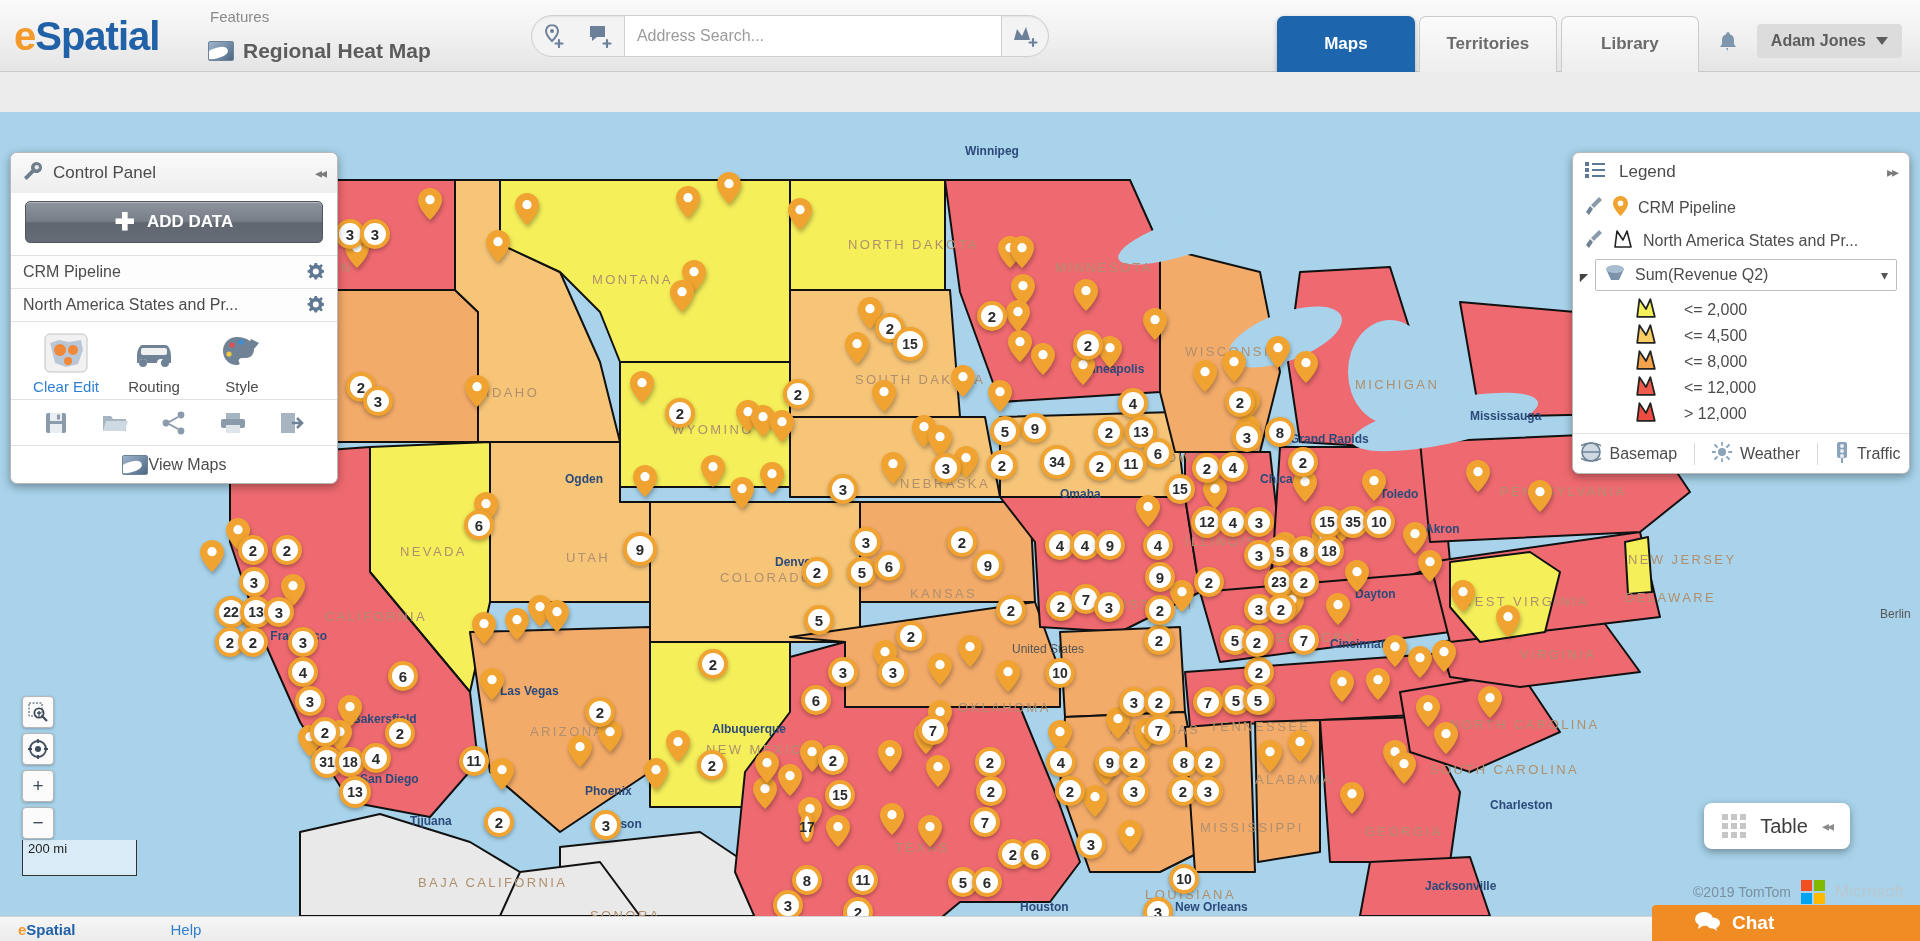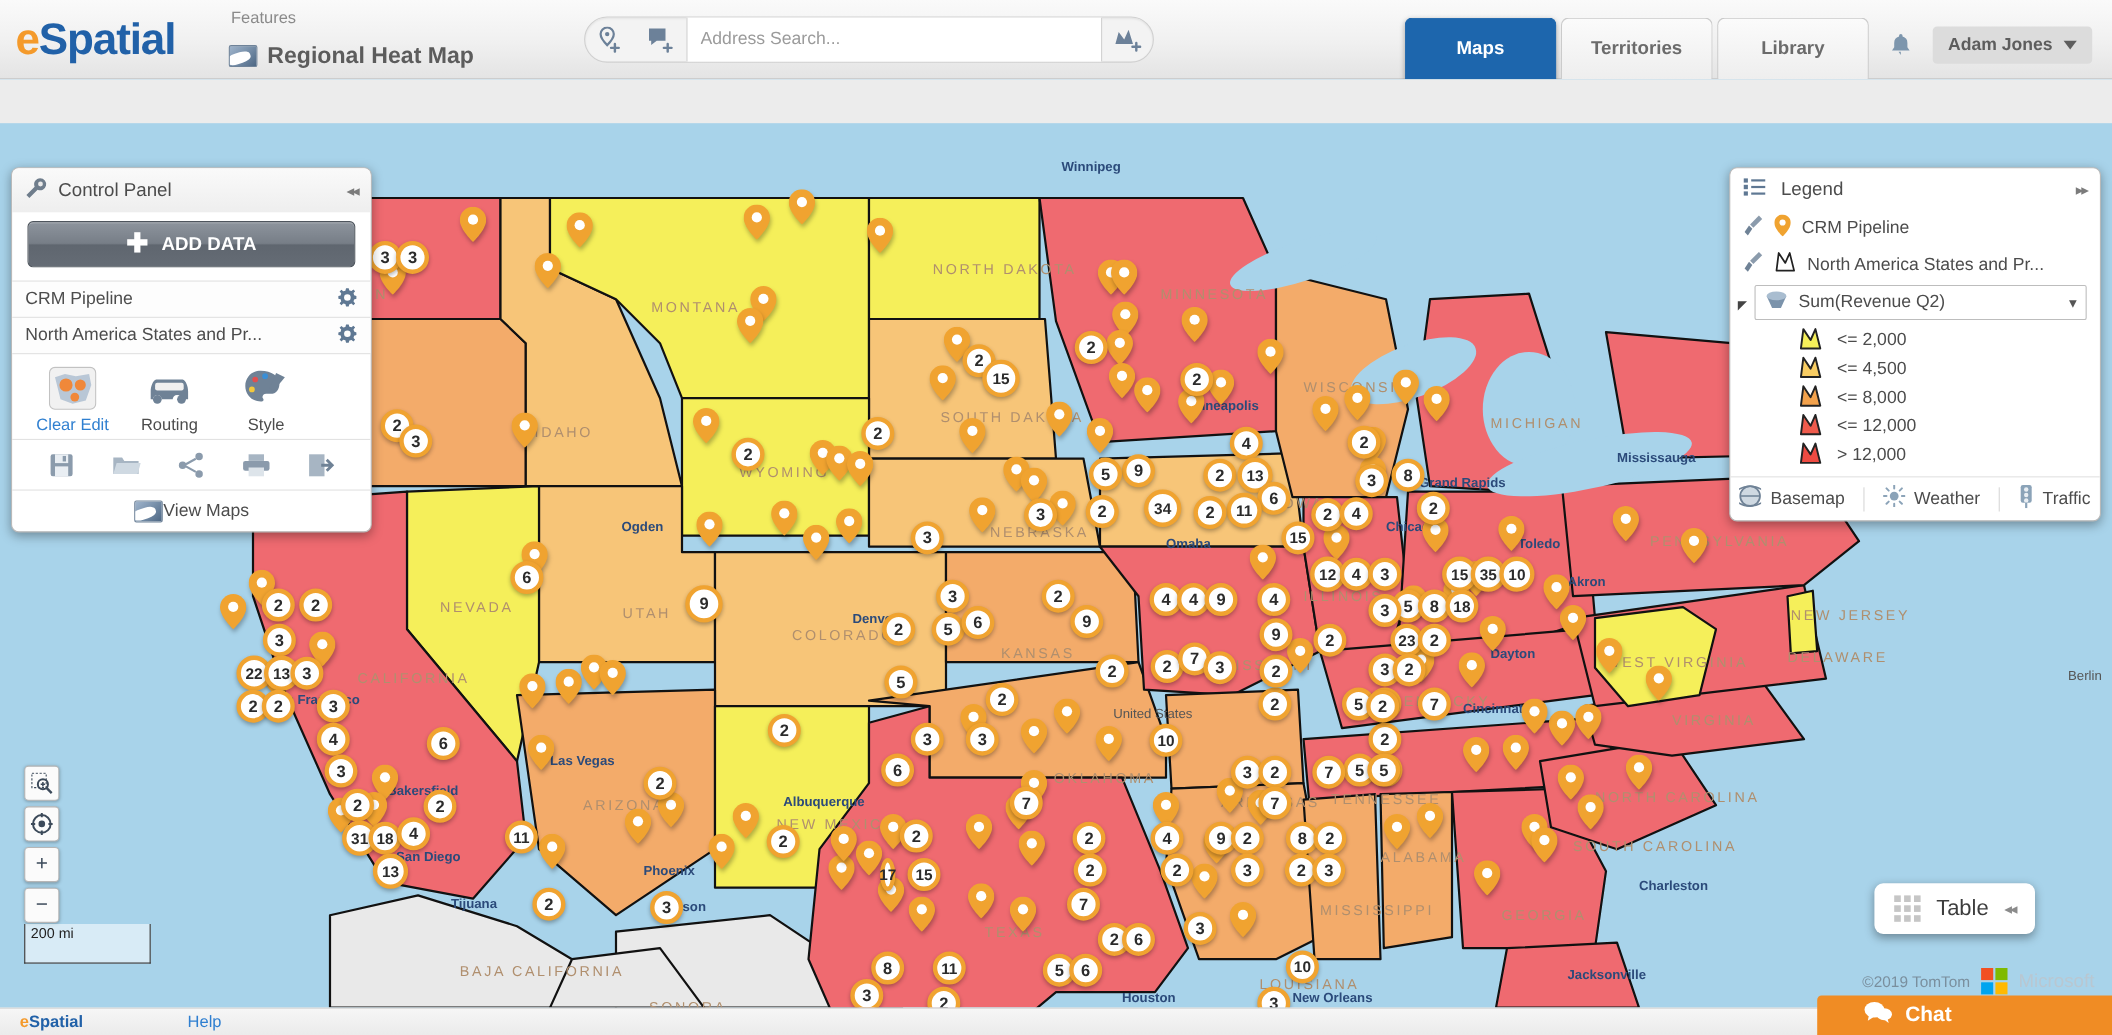--- a/index.html
+++ b/index.html
@@ -159,21 +159,21 @@
     font-size: 16px; color: #4c4c4c;
   }
   .lg-head { height: 38px; display: flex; align-items: center; gap: 14px; padding: 0 12px; }
   .lg-head .ttl { font-size: 17px; }
   .lg-row { height: 33px; display: flex; align-items: center; gap: 10px; padding: 0 12px; }
   .lg-select {
     margin: 2px 12px 6px 34px; height: 32px; border: 1px solid #bdbdbd; border-radius: 2px;
     display: flex; align-items: center; gap: 9px; padding: 0 8px; background: #fff; cursor: pointer;
   }
   .lg-select .sel-caret { margin-left: auto; color: #555; font-size: 14px; }
-  .lg-class { height: 26px; display: flex; align-items: center; gap: 13px; padding-left: 62px; }
+  .lg-class { height: 26px; display: flex; align-items: center; gap: 27px; padding-left: 62px; }
   .lg-class .txt { font-size: 16px; color: #4c4c4c; }
   .lg-foot {
     border-top: 1px solid #e2e2e2; height: 40px; display: flex; align-items: center;
     justify-content: space-around; margin-top: 6px;
   }
   .lg-foot .fitem { display: flex; align-items: center; gap: 8px; font-size: 16px; color: #4c4c4c; cursor: pointer; }
   .fsep { width: 1px; height: 22px; background: #d8d8d8; }
 
   
   #mapctl { position: absolute; left: 22px; bottom: 72px; width: 34px; }
@@ -1246,21 +1246,21 @@
       <div class="cl" style="width: 30px; height: 30px; left: 970px; top: 735px;">7</div>
       <div class="cl" style="width: 30px; height: 30px; left: 998px; top: 767px;">2</div>
       <div class="cl" style="width: 30px; height: 30px; left: 1020px; top: 767px;">6</div>
       <div class="cl" style="width: 30px; height: 30px; left: 1076px; top: 757px;">3</div>
       <div class="cl" style="width: 30px; height: 30px; left: 948px; top: 795px;">5</div>
       <div class="cl" style="width: 30px; height: 30px; left: 972px; top: 795px;">6</div>
       <div class="cl" style="width: 30px; height: 30px; left: 792px; top: 793px;">8</div>
       <div class="cl" style="width: 30px; height: 30px; left: 848px; top: 793px; font-size: 14px;">11</div>
       <div class="cl" style="width: 30px; height: 30px; left: 773px; top: 818px;">3</div>
       <div class="cl" style="width: 30px; height: 30px; left: 843px; top: 825px;">2</div>
-      <div class="cl" style="width: 14px; height: 30px; left: 800px; top: 708px; font-size: 14px;">17</div>
+      <div class="cl" style="width: 14px; height: 30px; left: 800px; top: 740px; font-size: 14px;">17</div>
       <div class="cl" style="width: 30px; height: 30px; left: 825px; top: 708px; font-size: 14px;">15</div>
       <div class="cl" style="width: 30px; height: 30px; left: 1143px; top: 825px;">3</div>
       <div class="cl" style="width: 30px; height: 30px; left: 1169px; top: 792px; font-size: 14px;">10</div>
       <div class="cl" style="width: 30px; height: 30px; left: 1242px; top: 555px;">2</div>
       <div class="cl" style="width: 30px; height: 30px; left: 1244px; top: 468px;">3</div>
       <div class="cl" style="width: 30px; height: 30px; left: 1194px; top: 495px;">2</div>
       <div class="cl" style="width: 30px; height: 30px; left: 1145px; top: 523px;">2</div>
       <div class="cl" style="width: 30px; height: 30px; left: 1145px; top: 490px;">9</div>
     </div>
 

